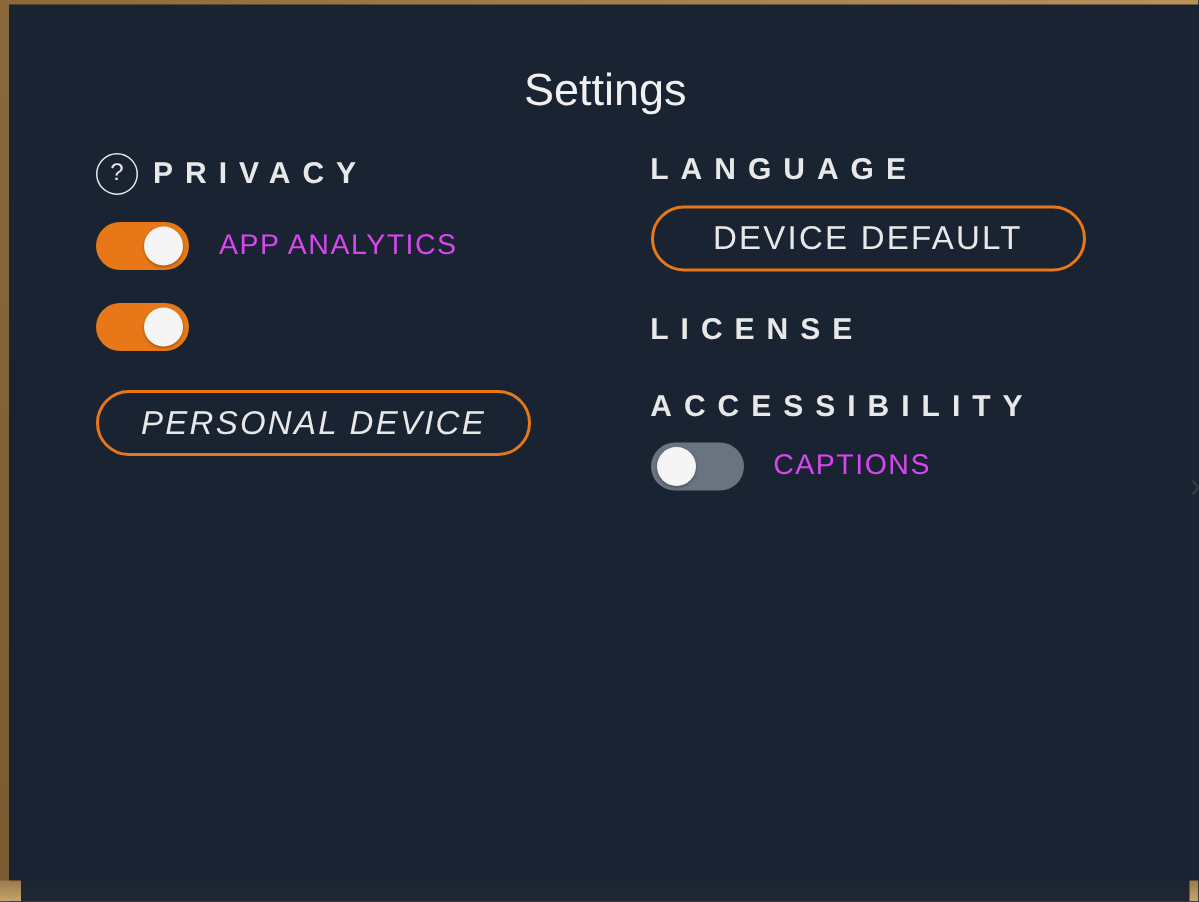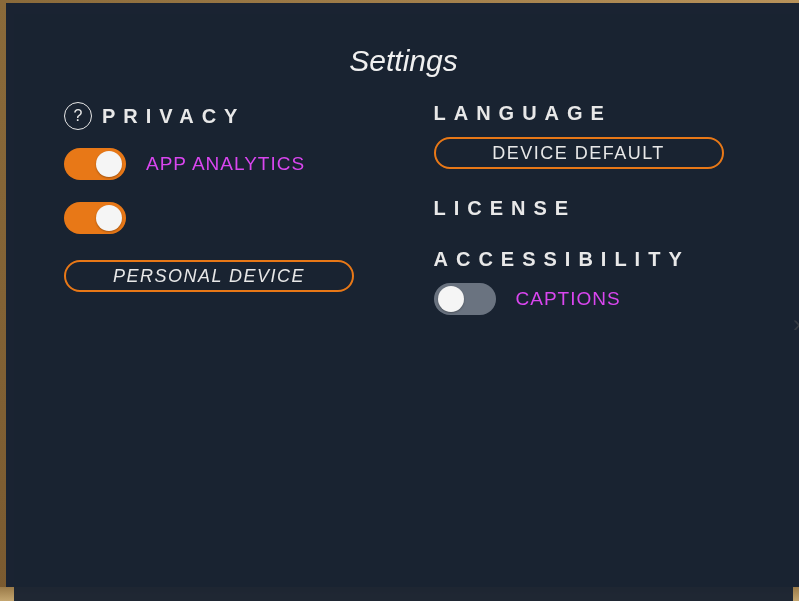--- a/index.html
+++ b/index.html
@@ -53,21 +53,20 @@
       bottom: 0;
       background: rgba(26, 35, 50, 0.97);
       padding: 30px 50px 30px 50px;
     }
     .title {
       text-align: center;
       font-size: 30px;
       font-weight: 500;
       color: #f0f0f0;
       margin-bottom: 24px;
-      font-style: italic;
     }
     .columns {
       display: flex;
       gap: 60px;
     }
     .col {
       flex: 1;
     }
     .section-header {
       display: flex;
@@ -130,25 +129,25 @@
     .toggle-label {
       font-size: 19px;
       letter-spacing: 1px;
       color: #d946ef;
       line-height: 1.2;
     }
     .pill-button {
       display: inline-flex;
       align-items: center;
       justify-content: center;
-      height: 32px;
+      height: 44px;
       padding: 0 36px;
       border: 2px solid #e87817;
       border-radius: 22px;
-      font-size: 18px;
+      font-size: 22px;
       letter-spacing: 1.5px;
       color: #e8e8e8;
       cursor: pointer;
       background: transparent;
       white-space: nowrap;
     }
     .pill-button.wide {
       width: 290px;
     }
     .section-block {

